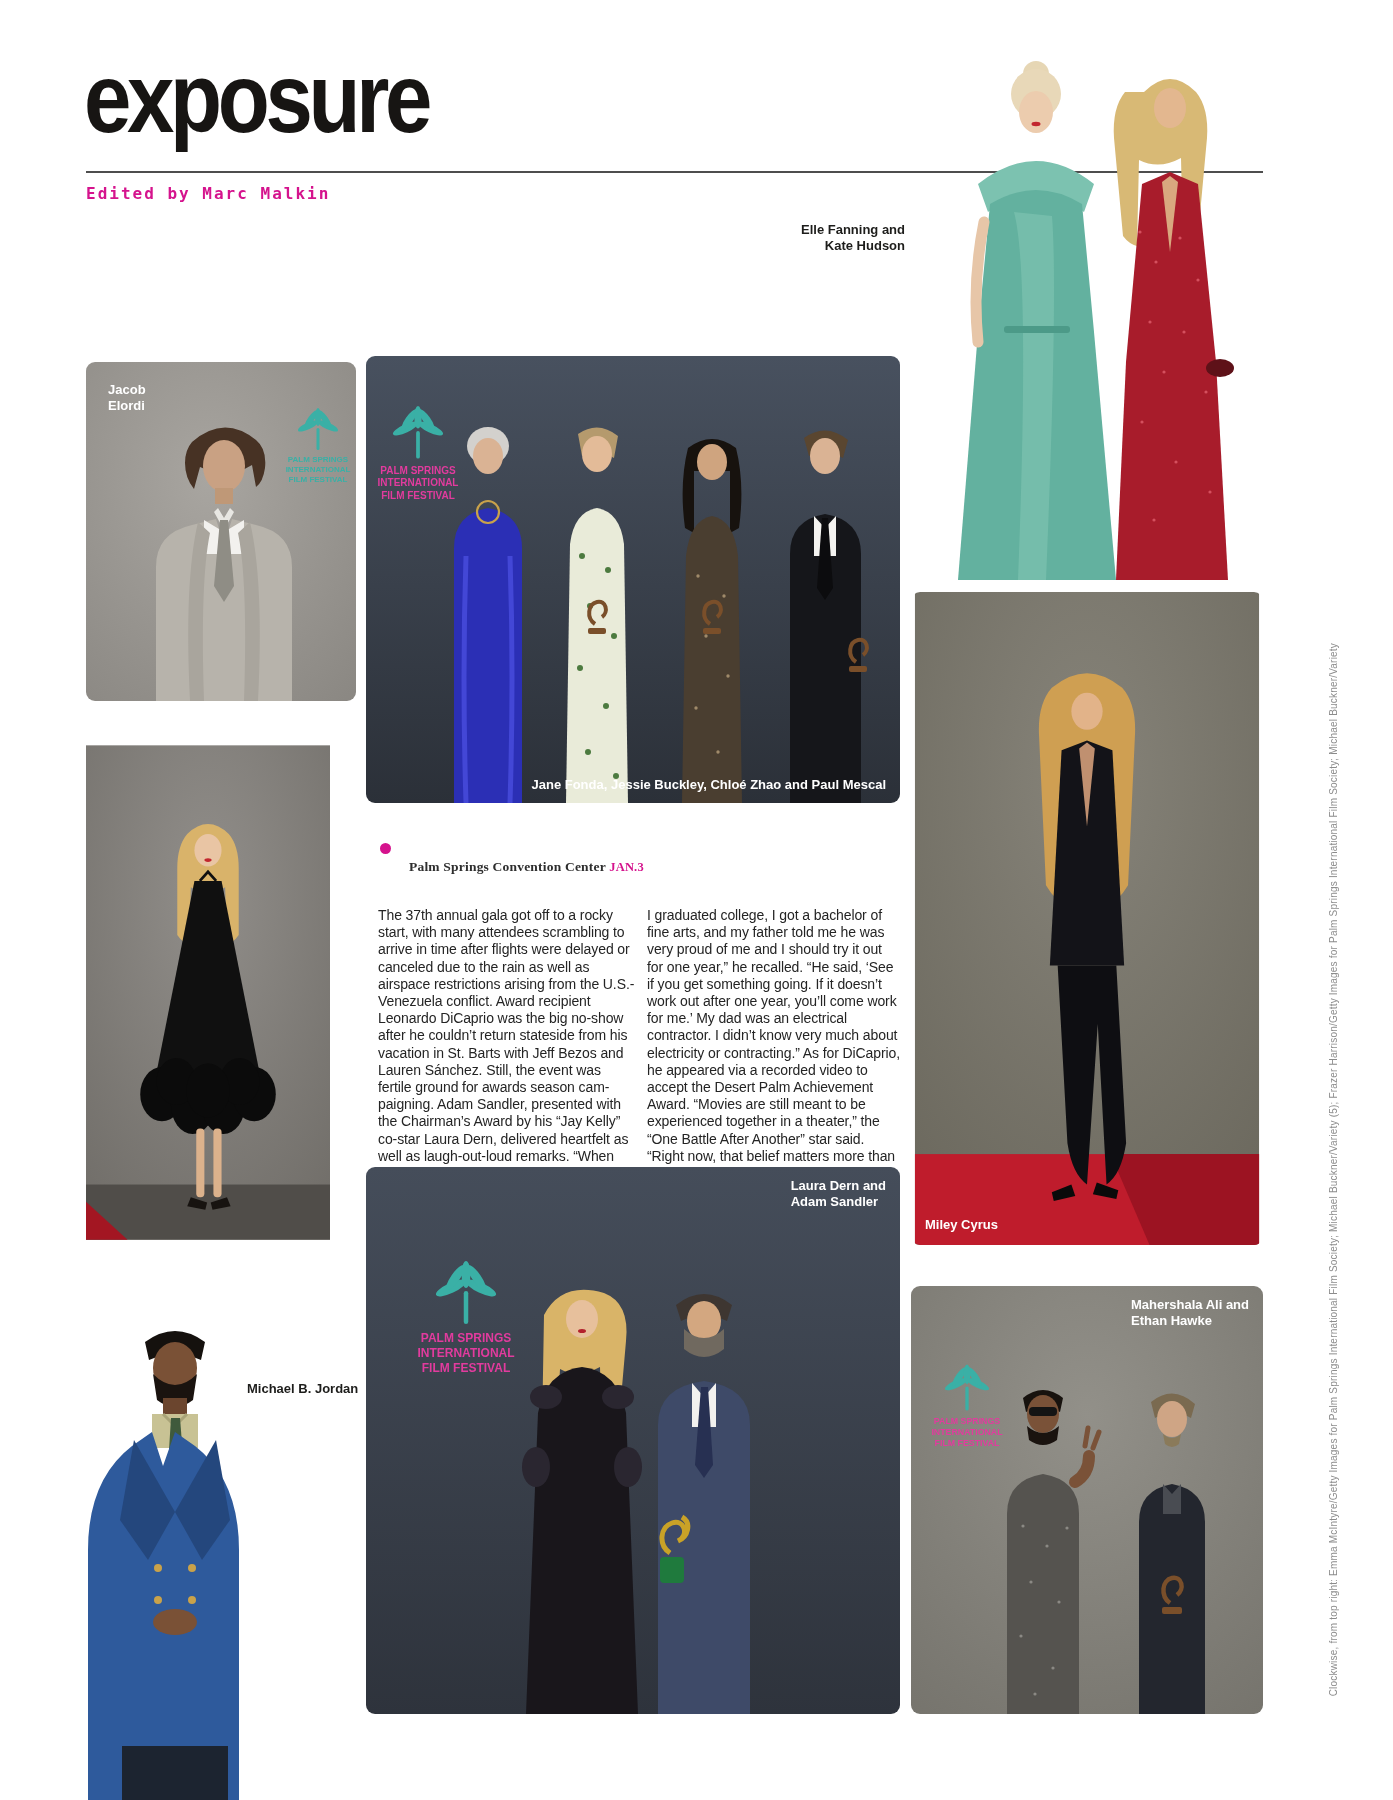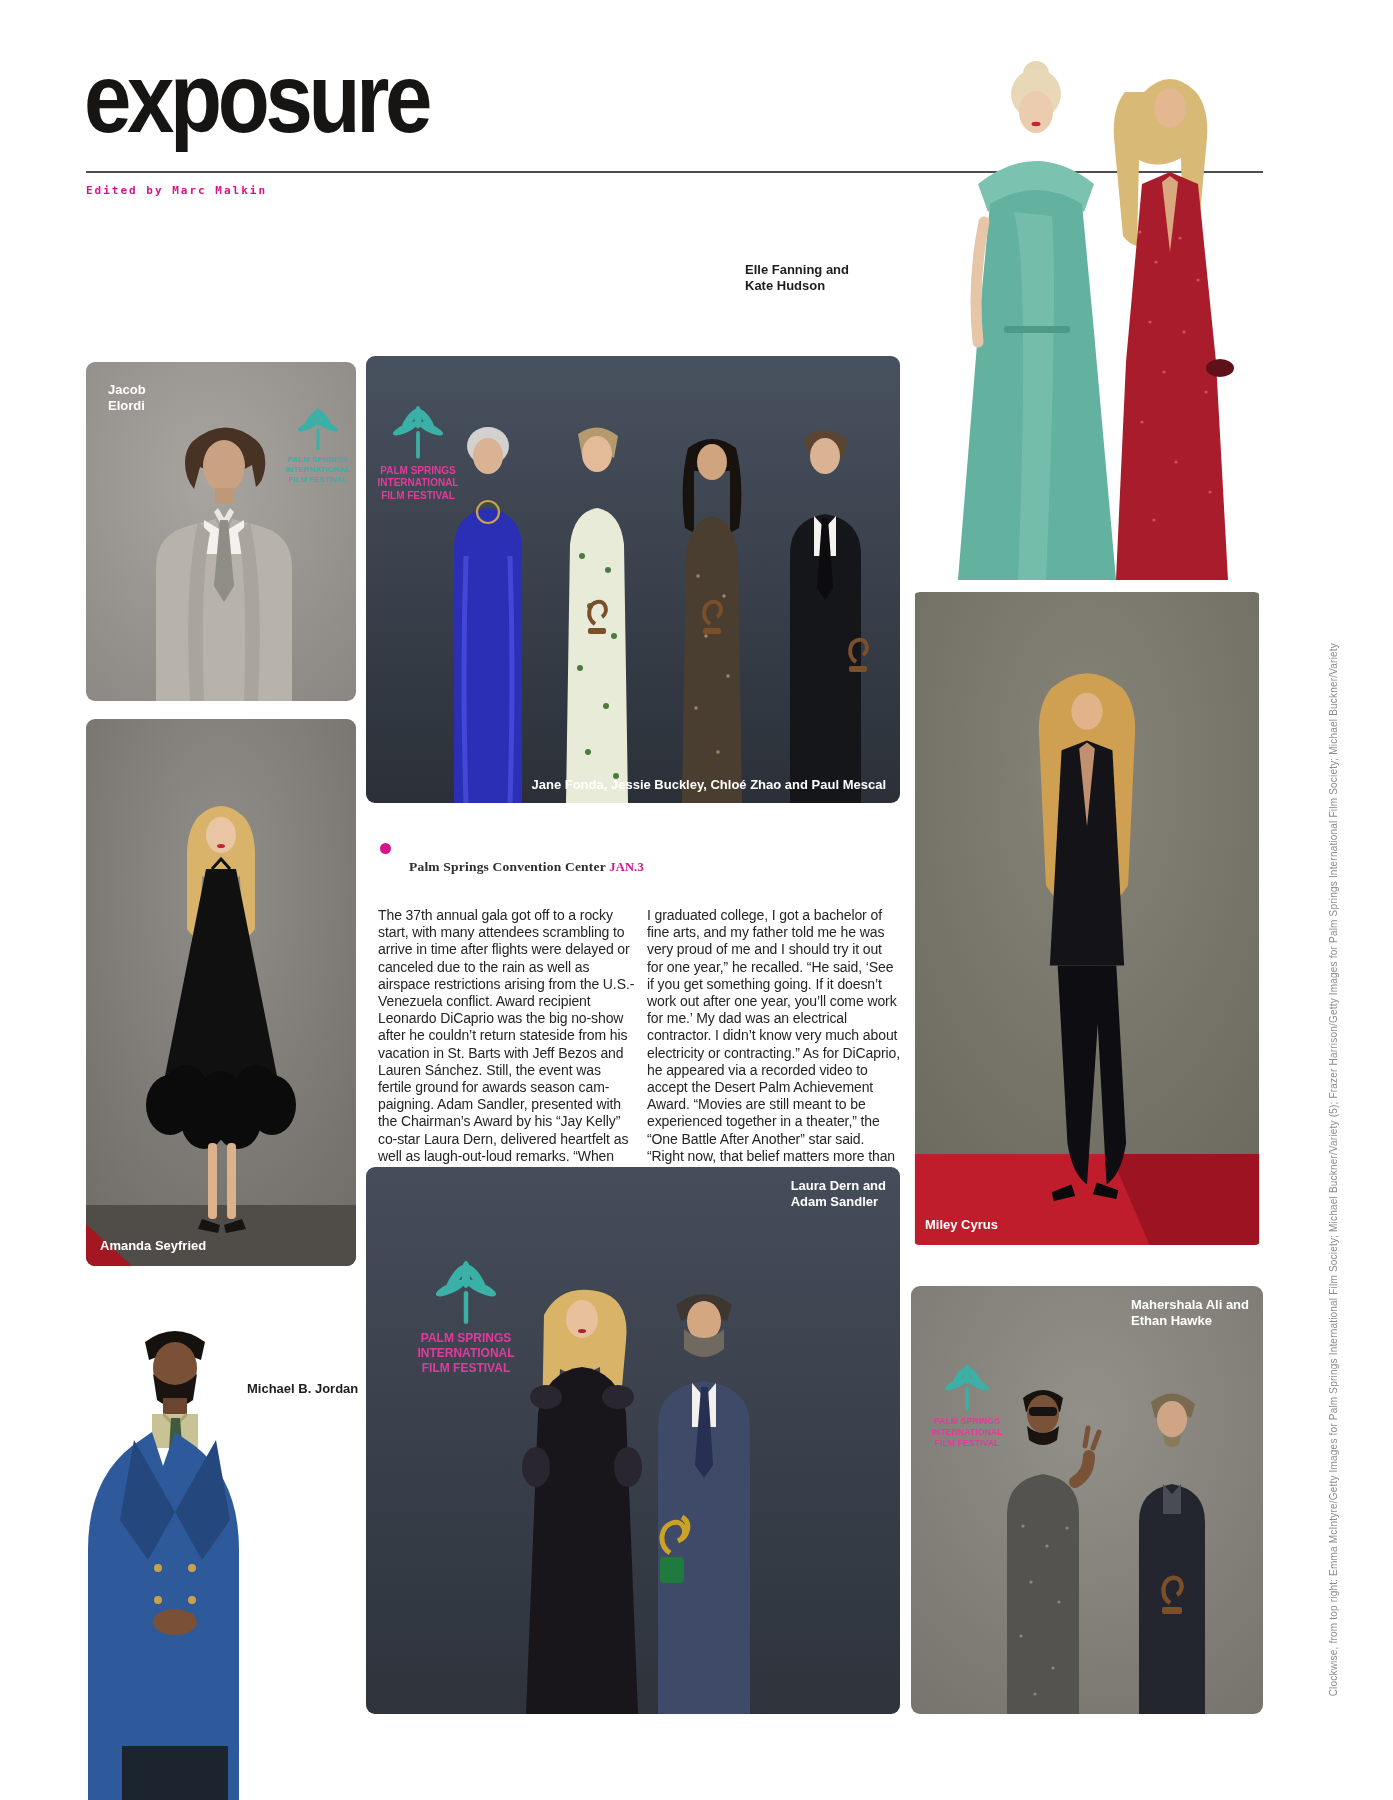--- a/index.html
+++ b/index.html
@@ -3,34 +3,34 @@
 <meta charset="utf-8">
 <style>
   html,body{margin:0;padding:0;background:#ffffff;}
   .page{position:relative;width:1393px;height:1800px;background:#fff;overflow:hidden;
         font-family:"Liberation Sans",sans-serif;color:#1d1d1b;}
   
   .masthead{position:absolute;left:84px;top:48px;margin:0;font-size:99px;font-weight:700;
             letter-spacing:-5px;color:#171513;transform:scaleX(.86);transform-origin:left top;line-height:1;}
   .rule{position:absolute;left:86px;top:171px;width:1177px;height:2px;background:#4e4e4e;}
   .edited-by{position:absolute;left:86px;top:184px;font-family:"DejaVu Sans Mono",monospace;
-             font-size:11px;font-weight:700;letter-spacing:2px;color:#d5138d;}
+             font-size:16px;font-weight:700;letter-spacing:2px;color:#d5138d;}
   
   .photo{position:absolute;border-radius:9px;overflow:hidden;}
   .photo svg{display:block;width:100%;height:100%;}
   .cutout{position:absolute;}
   .cutout svg{display:block;width:100%;height:100%;}
   .cap{position:absolute;font-size:13px;font-weight:700;line-height:1.25;white-space:pre-line;margin:0;}
   .cap-light{color:#ffffff;}
   .cap-dark{color:#1d1d1b;}
   .cap-tl{left:22px;top:20px;}
   .cap-bl{left:14px;bottom:12px;}
   .cap-br{right:14px;bottom:10px;text-align:left;}
   .cap-tr{right:14px;top:11px;text-align:left;}
-  .cap-ellekate{left:745px;top:222px;width:160px;margin-top:40px;}
+  .cap-ellekate{left:745px;top:222px;width:160px;text-align:right;}
   .cap-mbj{left:215px;top:1381px;padding-left:32px;}
   
   .headline{position:absolute;left:378px;top:796px;margin:0;font-size:29px;font-weight:700;
             letter-spacing:-.4px;color:#121212;}
   .dot{position:absolute;left:380px;top:843px;width:11px;height:11px;border-radius:50%;background:#d5138d;}
   .venue-line{position:absolute;left:378px;top:859px;font-family:Liberation Serif, serif;
               font-size:13.5px;font-weight:600;color:#2e2e2e;letter-spacing:.2px;margin-left:31px;}
   .venue-line .date{color:#d5138d;font-weight:700;font-size:12.5px;}
   .bodycol{position:absolute;top:893px;width:258px;font-size:14px;line-height:17.2px;
            color:#242424;letter-spacing:-.1px;}
@@ -194,21 +194,21 @@
       <path d="M448 160 l11 12 11 -12 v40 h-22z" fill="#f4f3f0"></path>
       <path d="M456 162 h6 l5 70 -8 12 -8 -12z" fill="#0c0c0e"></path>
       <g transform="translate(492,300)" stroke="#7a4f2a" fill="none" stroke-width="4">
         <path d="M-2 6 C -11 0 -9 -14 0 -16 C 9 -18 12 -6 5 -1"></path>
         <rect x="-9" y="10" width="18" height="6" rx="2" fill="#7a4f2a" stroke="none"></rect>
       </g>
     </svg>
     <figcaption class="cap cap-light cap-br">Jane Fonda, Jessie Buckley, Chloé Zhao and Paul Mescal</figcaption>
   </figure>
 
-  <figure class="photo" style="left:86px;top:719px;width:270px;height:547px;margin:0;">
+  <figure class="photo" style="left:86px;top:719px;width:244px;height:547px;margin:0;">
     <svg viewBox="0 0 270 547">
       <defs>
           <radialGradient id="gA" cx="50%" cy="30%" r="90%">
         <stop offset="0%" stop-color="#918e8a"></stop>
             <stop offset="100%" stop-color="#6d6a65"></stop>
           </radialGradient>
         </defs>
       <rect width="270" height="547" fill="url(#gA)"></rect>
       <rect y="486" width="270" height="61" fill="#504d49"></rect>
       <path d="M0 505 L46 547 L0 547 Z" fill="#a31622"></path>

